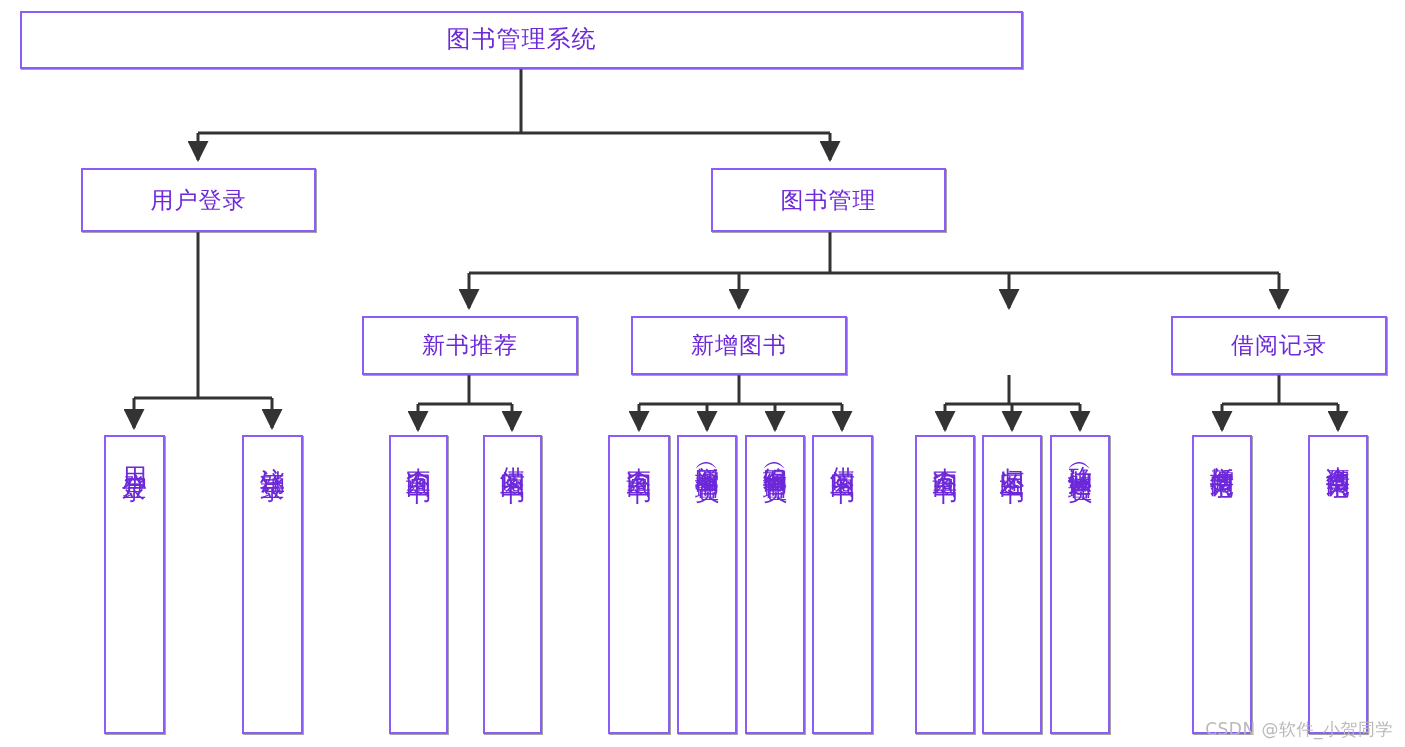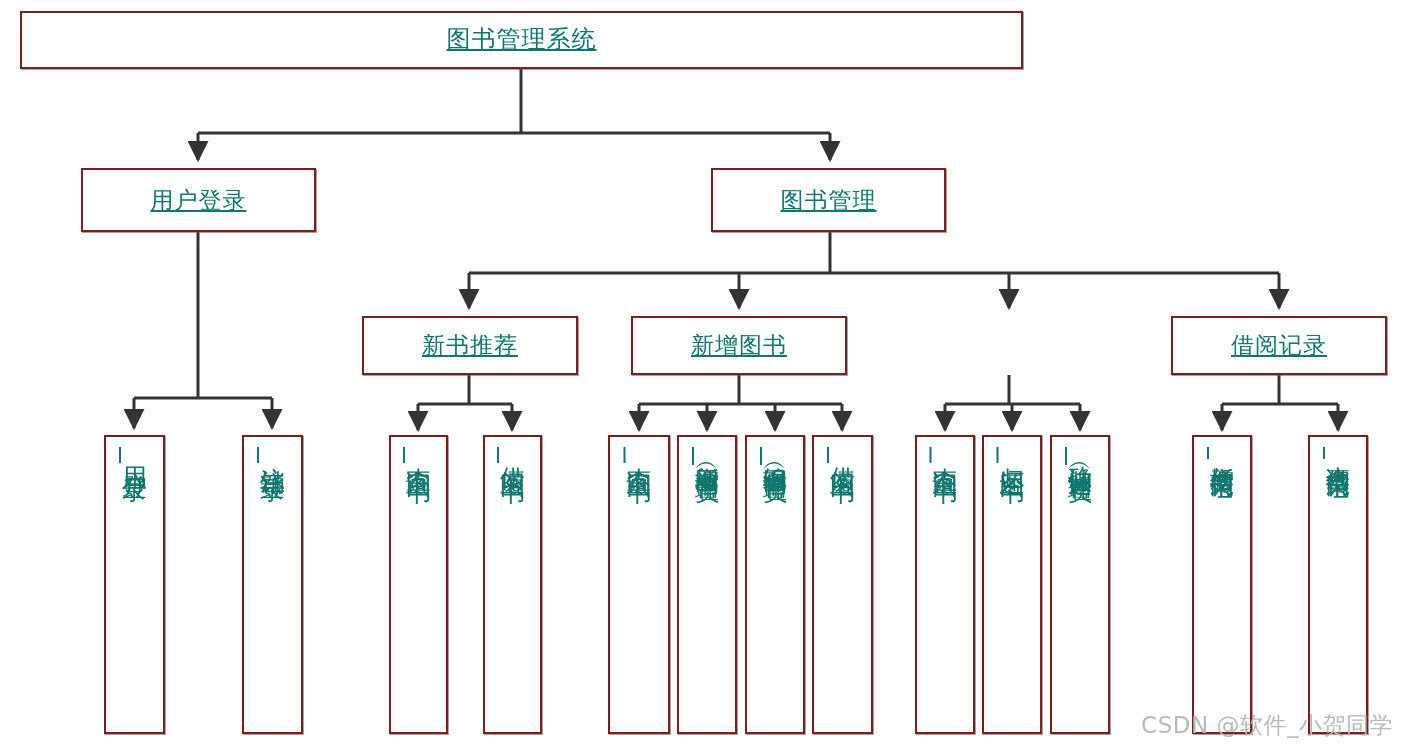--- a/index.html
+++ b/index.html
@@ -25,27 +25,26 @@
     position: absolute;
     left: 0;
     top: 0;
     width: 1405px;
     height: 747px;
   }
   .node {
     position: absolute;
     box-sizing: border-box;
     background: #ffffff;
-    border: 2px solid #7f1d1d;
+    border: 2px solid #8b5cf6;
     box-shadow: 1px 1px 0 rgba(90,90,90,0.55);
     display: flex;
     align-items: center;
     justify-content: center;
-    color: #0f766e;
-    text-decoration: underline;
+    color: #6d28d9;
   }
   .node-label {
     display: block;
     text-align: center;
     line-height: 1.15;
     white-space: nowrap;
   }
   .node.horizontal .node-label {
     font-size: 23px;
     letter-spacing: 1px;
@@ -68,21 +67,21 @@
     white-space: nowrap;
   }
   .node.vertical.tall-text .node-label {
     font-size: 24px;
     letter-spacing: 2px;
   }
   .watermark {
     position: absolute;
     right: 12px;
     bottom: 6px;
-    font-size: 23px;
+    font-size: 17px;
     color: #b9b9b9;
     letter-spacing: 0.5px;
     white-space: nowrap;
     user-select: none;
   }
 </style>
 </head>
 <body>
 
 <div id="diagram-root">

